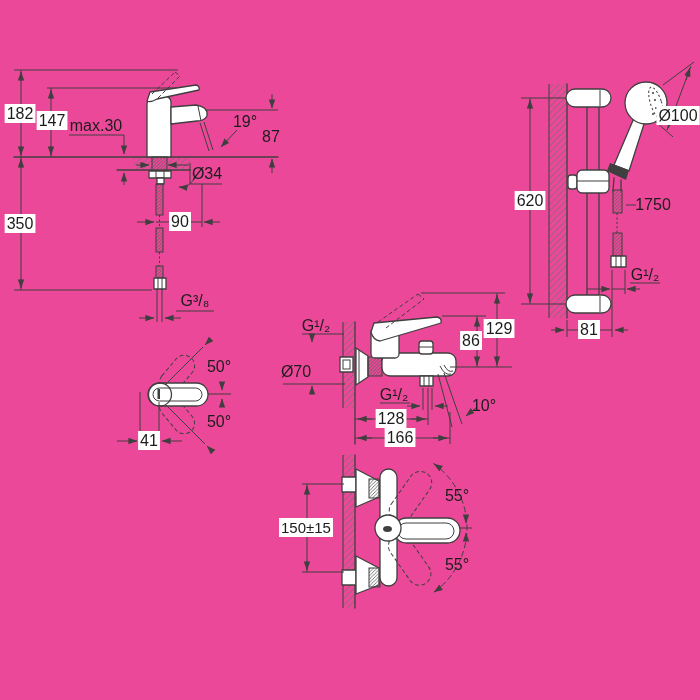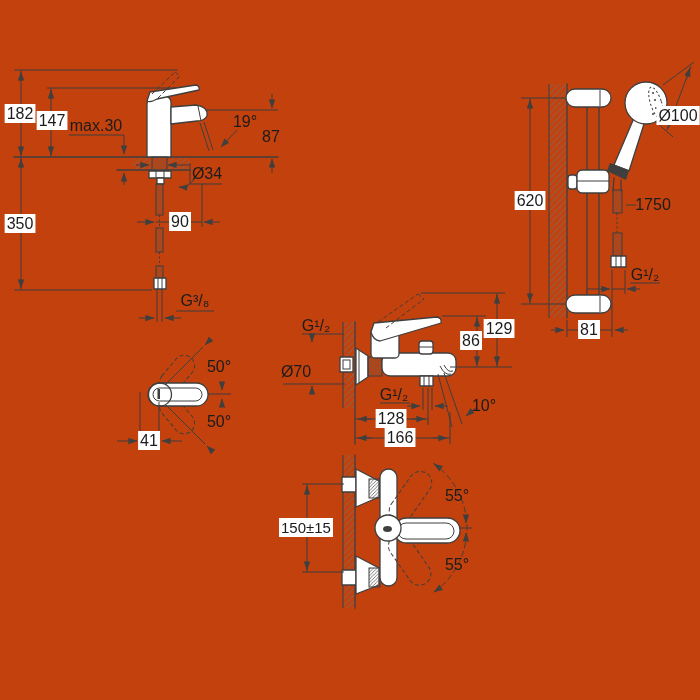--- a/index.html
+++ b/index.html
@@ -1,16 +1,16 @@
 <!DOCTYPE html>
 <html><head>
 <meta charset="utf-8">
 <style>
   html,body{margin:0;padding:0;background:#fff;}
-  .page{width:700px;height:700px;background:#c2410c;position:relative;overflow:hidden;
+  .page{width:700px;height:700px;background:#ec4899;position:relative;overflow:hidden;
         font-family:"Liberation Sans", sans-serif;}
   svg{display:block;}
   .ol{stroke:#3f3f3f;stroke-width:1.3;fill:none;stroke-linecap:round;stroke-linejoin:round;}
   .olf{stroke:#3f3f3f;stroke-width:1.3;fill:#ffffff;stroke-linejoin:round;}
   .dl{stroke:#3f3f3f;stroke-width:1;fill:none;}
   .dash{stroke-dasharray:4 2.6;}
   .dash2{stroke-dasharray:2.2 2.2;}
   .arcdash{stroke-dasharray:6 3;}
   .hx{fill:url(#h6);stroke:none;}
   .hxs{fill:url(#h3);stroke:#3f3f3f;stroke-width:1;}

